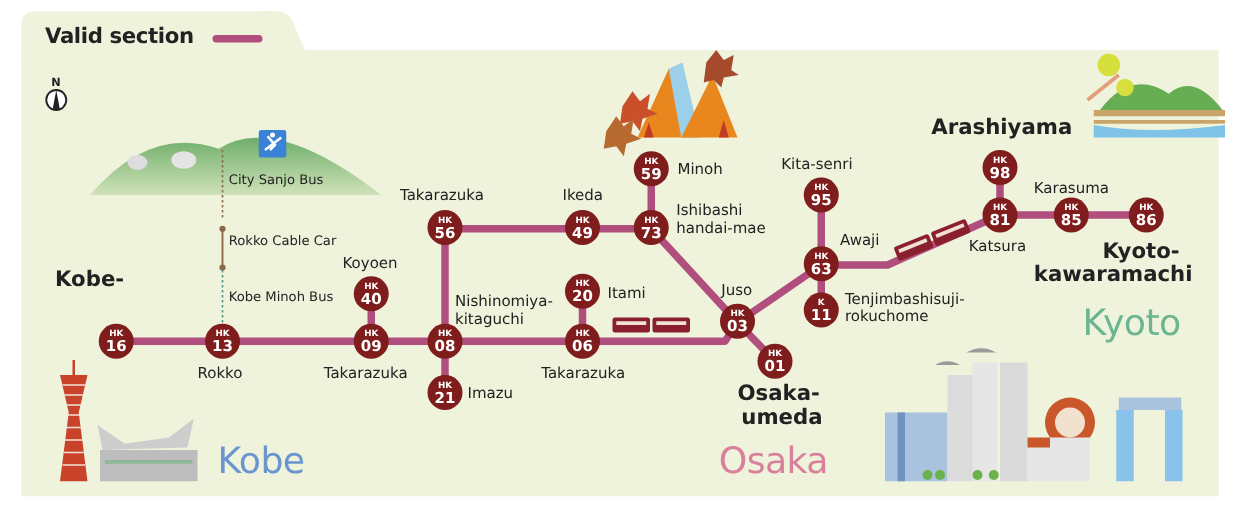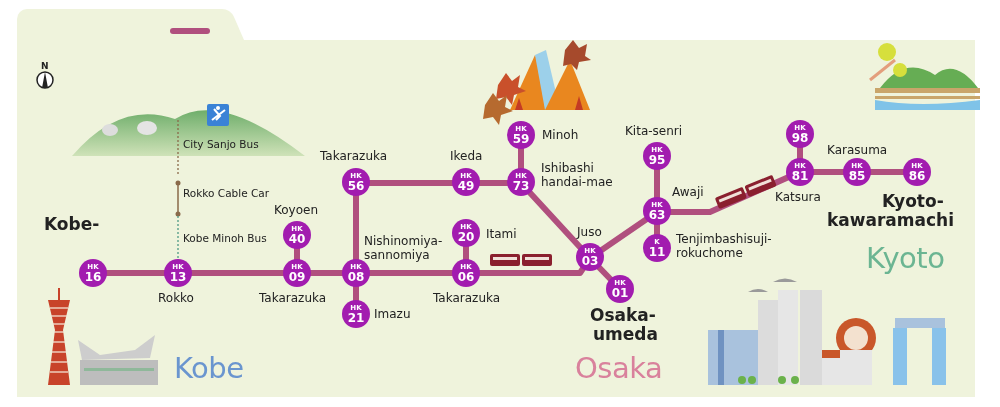--- a/index.html
+++ b/index.html
@@ -7,34 +7,35 @@
   #map{position:absolute;left:0;top:0;width:1000px;height:407px;}
   .bg{position:absolute;left:17px;top:40px;width:958px;height:357px;background:#eff3dc;}
   .tab{position:absolute;left:17px;top:9px;width:205px;height:40px;background:#eff3dc;border-top-left-radius:10px;}
   .header-title{position:absolute;left:36px;top:19px;font-size:17px;font-weight:bold;color:#222;letter-spacing:-0.3px;}
   .legend-line{position:absolute;left:170px;top:28px;width:40px;height:6px;border-radius:3px;background:#b04f7e;}
   svg{position:absolute;left:0;top:0;}
   .lbl{position:absolute;font-size:12px;color:#222;white-space:nowrap;line-height:14px;}
   .lbl.big{font-size:17px;font-weight:bold;line-height:19px;}
   .lbl.sm{font-size:10.5px;}
   .city{position:absolute;font-size:29px;line-height:30px;letter-spacing:-0.5px;}
-  .stn{position:absolute;width:28px;height:28px;border-radius:50%;background:#a21caf;color:#fff;text-align:center;font-weight:bold;cursor:pointer;}
+  .stn{position:absolute;width:28px;height:28px;border-radius:50%;background:#7f1d1d;color:#fff;text-align:center;font-weight:bold;cursor:pointer;}
   .stn .code{display:block;font-size:7px;line-height:8px;margin-top:4px;}
   .stn .num{display:block;font-size:12px;line-height:12px;}
 </style>
 </head>
 <body>
 
 <div id="map">
   <div class="tab"></div>
   <svg width="1000" height="407">
     <path d="M205 9 L222 9 Q230 9 234 17 L244 40 L205 40 Z" fill="#eff3dc"></path>
   </svg>
   <div class="bg"></div>
 
+  <div class="header-title">Valid section</div>
   <div class="legend-line"></div>
 
   <svg width="1000" height="407">
 
     <g>
       <circle cx="45" cy="80" r="8" fill="#fff" stroke="#222" stroke-width="1.5"></circle>
       <path d="M45 72 L42 88 L48 88 Z" fill="#222"></path>
     </g>
     <text x="41" y="69" font-size="9" font-weight="bold" fill="#222" font-family="DejaVu Sans, sans-serif">N</text>
 
@@ -228,37 +229,38 @@
   <div class="stn" style="left:903px;top:158px">
       <span class="code">HK</span>
       <span class="num">86</span>
     </div>
 
   <div class="lbl big" style="left:44px;top:215px">Kobe-</div>
   <div class="lbl" style="left:158px;top:291px">Rokko</div>
   <div class="lbl" style="left:259px;top:291px">Takarazuka</div>
   <div class="lbl" style="left:274px;top:203px">Koyoen</div>
   <div class="lbl" style="left:364px;top:234px">Nishinomiya-</div>
-  <div class="lbl" style="left:364px;top:248px">sannomiya</div>
+  <div class="lbl" style="left:364px;top:248px">kitaguchi</div>
   <div class="lbl" style="left:374px;top:307px">Imazu</div>
   <div class="lbl" style="left:320px;top:149px">Takarazuka</div>
   <div class="lbl" style="left:450px;top:149px">Ikeda</div>
   <div class="lbl" style="left:541px;top:161px">Ishibashi</div>
   <div class="lbl" style="left:541px;top:175px">handai-mae</div>
   <div class="lbl" style="left:542px;top:128px">Minoh</div>
   <div class="lbl" style="left:433px;top:291px">Takarazuka</div>
   <div class="lbl" style="left:486px;top:227px">Itami</div>
   <div class="lbl" style="left:577px;top:225px">Juso</div>
   <div class="lbl big" style="left:590px;top:306px">Osaka-</div>
   <div class="lbl big" style="left:593px;top:325px">umeda</div>
   <div class="lbl" style="left:672px;top:185px">Awaji</div>
   <div class="lbl" style="left:625px;top:124px">Kita-senri</div>
   <div class="lbl" style="left:676px;top:232px">Tenjimbashisuji-</div>
   <div class="lbl" style="left:676px;top:246px">rokuchome</div>
   <div class="lbl" style="left:775px;top:190px">Katsura</div>
+  <div class="lbl big" style="left:745px;top:93px">Arashiyama</div>
   <div class="lbl" style="left:827px;top:143px">Karasuma</div>
   <div class="lbl big" style="left:882px;top:192px">Kyoto-</div>
   <div class="lbl big" style="left:827px;top:211px">kawaramachi</div>
 
   <div class="lbl sm" style="left:183px;top:137px">City Sanjo Bus</div>
   <div class="lbl sm" style="left:183px;top:186px">Rokko Cable Car</div>
   <div class="lbl sm" style="left:183px;top:231px">Kobe Minoh Bus</div>
 
   <div class="city" style="left:174px;top:353px;color:#6a95cf">Kobe</div>
   <div class="city" style="left:866px;top:243px;color:#6bb592">Kyoto</div>

